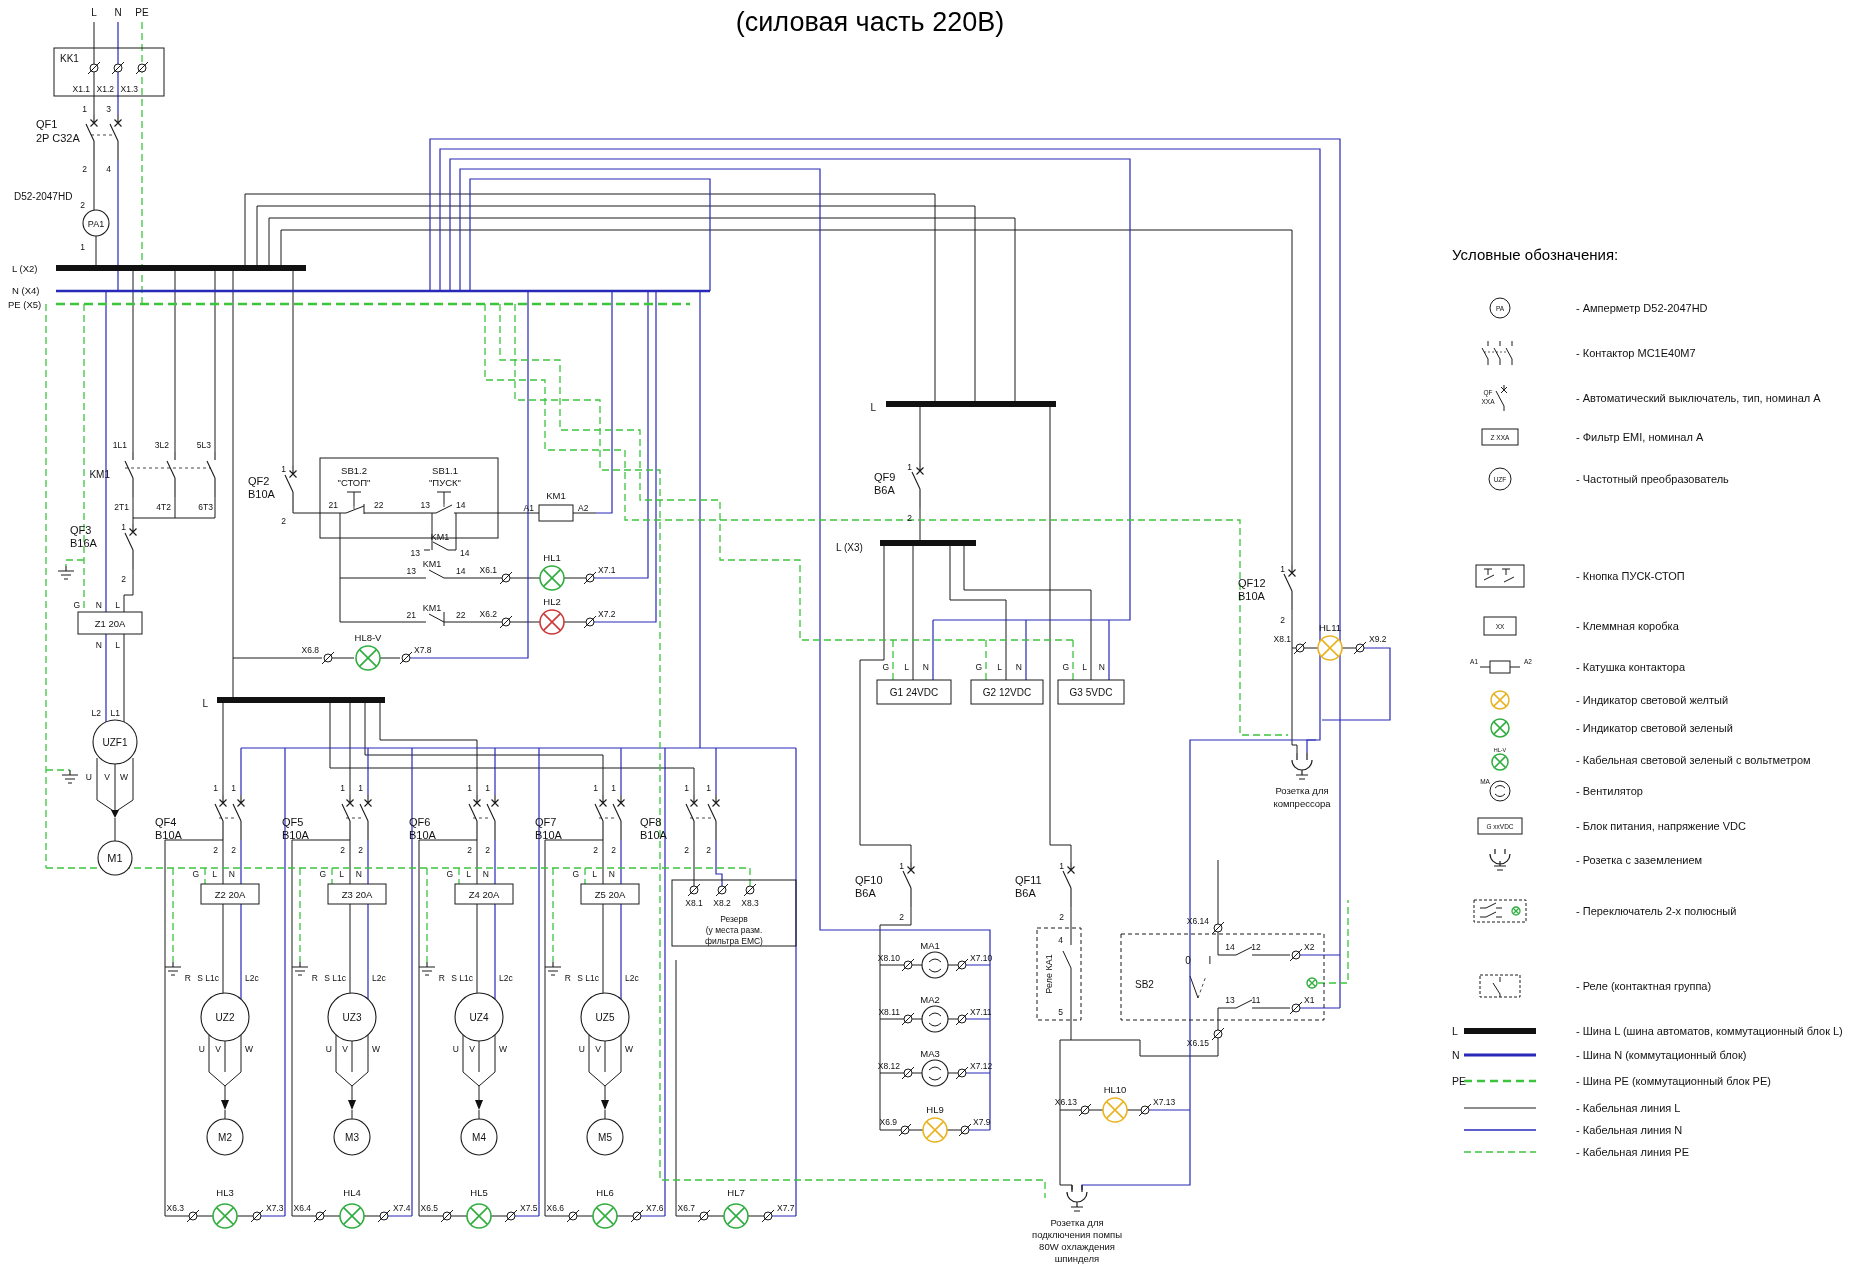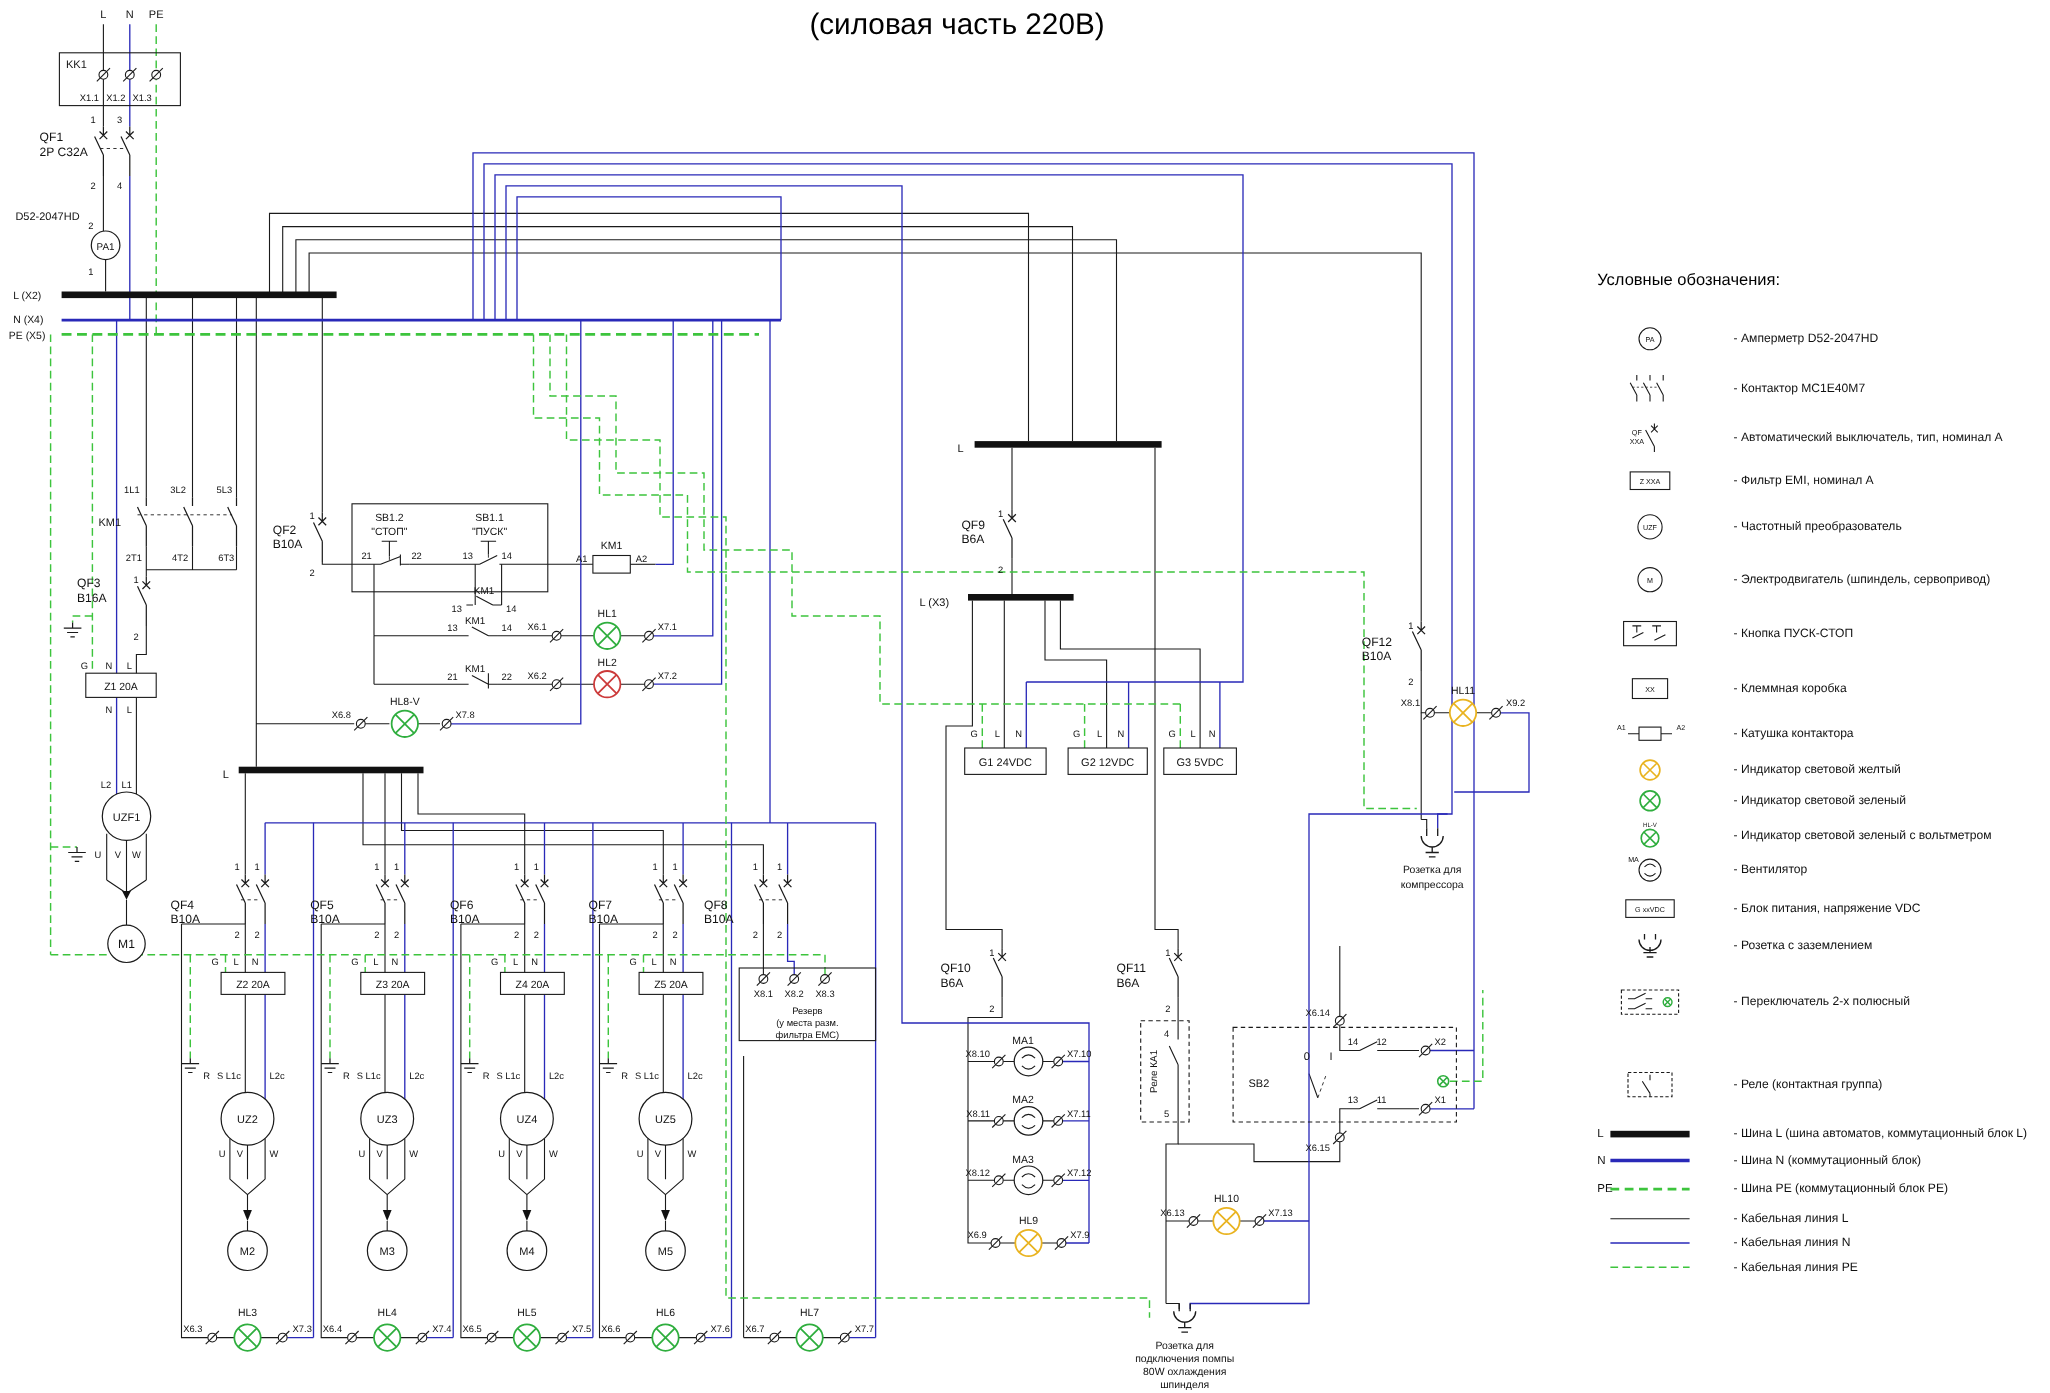--- a/index.html
+++ b/index.html
@@ -617,30 +617,20 @@
     <span class="lpre"></span>
     <span class="lsym">
           <svg class="lsvg" width="96" height="30">
             <circle cx="48" cy="15" r="11" fill="#fff" stroke="#1a1a1a"></circle>
             <text x="48" y="17.5">UZF</text>
           </svg>
         </span>
     <span class="ltxt">- Частотный преобразователь</span>
       </div>
 
-  <div class="lrow" style="top:266px">
-    <span class="lpre"></span>
-    <span class="lsym">
-          <svg class="lsvg" width="96" height="30">
-            <circle cx="48" cy="15" r="11" fill="#fff" stroke="#1a1a1a"></circle>
-            <text x="48" y="18">M</text>
-          </svg>
-        </span>
-    <span class="ltxt">- Электродвигатель (шпиндель, сервопривод)</span>
-      </div>
 
   <div class="lrow" style="top:315px">
     <span class="lpre"></span>
     <span class="lsym">
           <svg width="96" height="30">
             <rect x="24" y="4" width="48" height="22" fill="#fff" stroke="#1a1a1a"></rect>
             <path d="M36,8 V14 M32,8 H40 M32,19 L42,14 M54,8 V14 M50,8 H58 M52,21 L62,16" stroke="#1a1a1a" fill="none"></path>
           </svg>
         </span>
     <span class="ltxt">- Кнопка ПУСК-СТОП</span>
@@ -700,21 +690,21 @@
     <span class="lpre"></span>
     <span class="lsym">
           <svg class="lsvg" width="96" height="30">
             <g stroke="#2fae3e" stroke-width="1.5" fill="#fff">
               <circle cx="48" cy="17" r="8"></circle>
               <path d="M42.4,11.4 L53.6,22.6 M42.4,22.6 L53.6,11.4"></path>
             </g>
             <text x="48" y="7" style="font-size:5.5px">HL-V</text>
           </svg>
         </span>
-    <span class="ltxt">- Индикатор световой зеленый с вольтметром</span>
+    <span class="ltxt">- Кабельная световой зеленый с вольтметром</span>
       </div>
 
   <div class="lrow" style="top:530px">
     <span class="lpre"></span>
     <span class="lsym">
           <svg class="lsvg" width="96" height="30">
             <circle cx="48" cy="15" r="10" fill="#fff" stroke="#1a1a1a"></circle>
             <path d="M43,12 q5,-5 10,0 M43,18 q5,5 10,0" fill="none" stroke="#1a1a1a"></path>
             <text x="33" y="8">MA</text>
           </svg>

